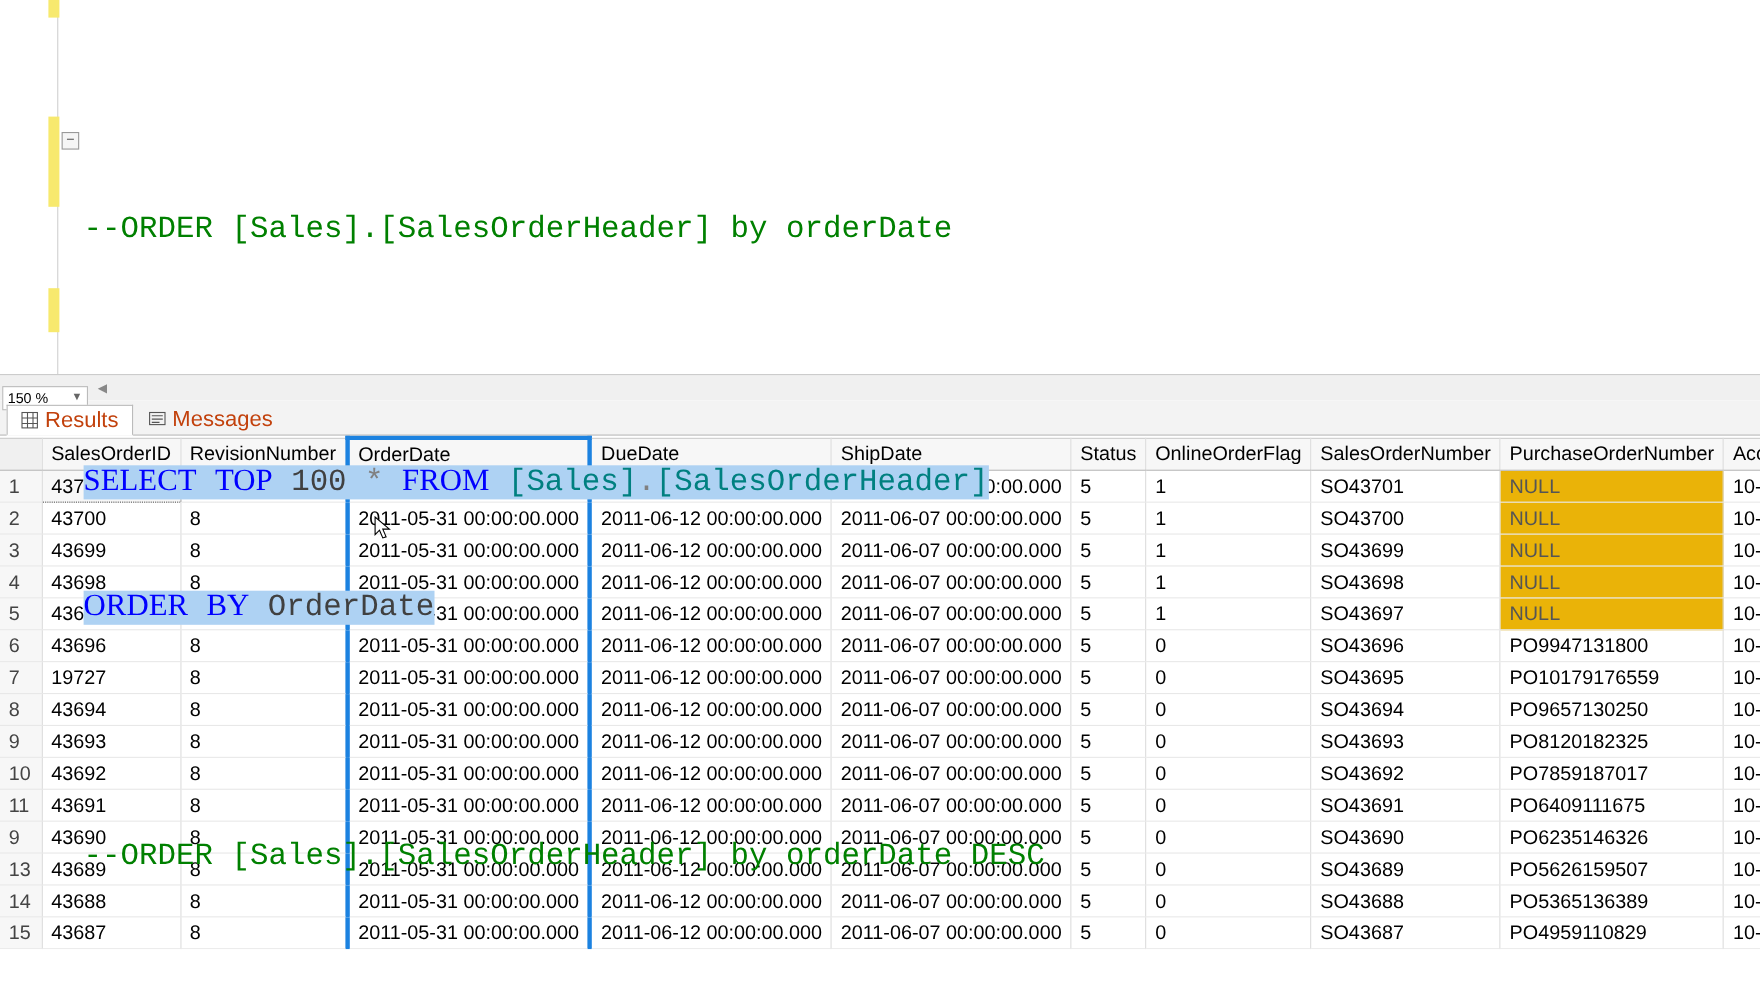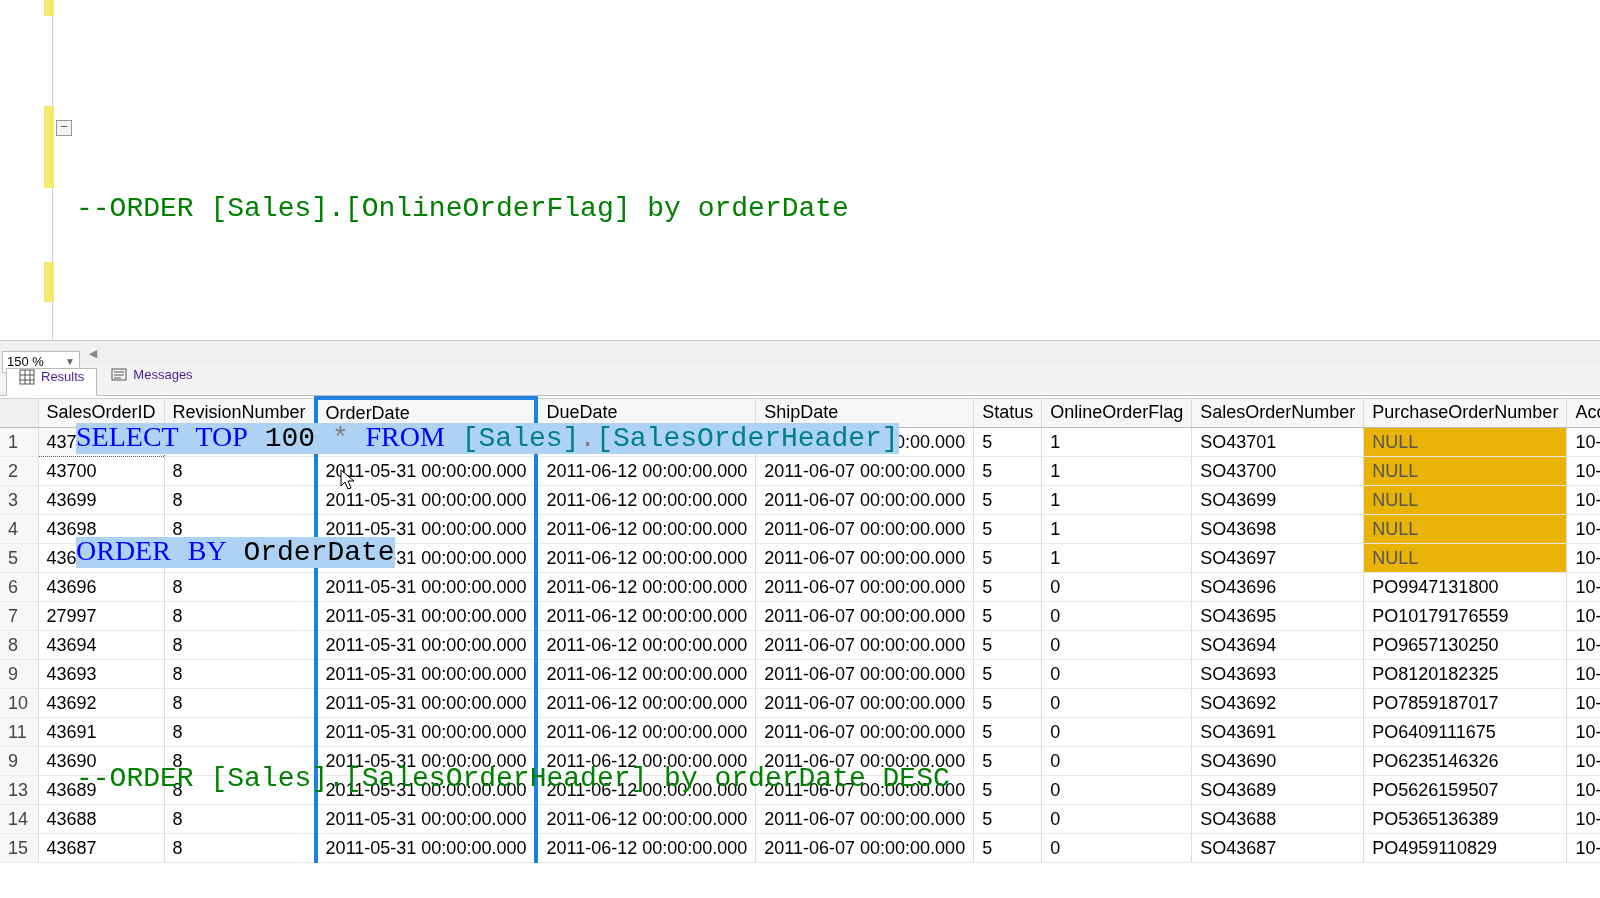--- a/index.html
+++ b/index.html
@@ -56,21 +56,21 @@
       font-size: 28px;
       line-height: 38px;
       white-space: pre;
       color: #000;
     }
     .code-line { height: 38px; }
     .comment { color: #008000; }
     .keyword { color: #0000ff; font-family: Liberation Serif, serif; }
     .operator { color: #808080; }
     .identifier { color: #008080; }
-    .plain { color: #000000; }
+    .plain { color: #404040; }
     .highlight { background: #aed2f3; }
     .zoom-bar {
       height: 24px;
       background: #f0f0f0;
       border-top: 1px solid #ccc;
       display: flex;
       align-items: center;
       font-size: 13px;
     }
     .zoom-select {
@@ -96,26 +96,27 @@
     .tabs-bar {
       height: 32px;
       background: #f3f3f3;
       display: flex;
       align-items: flex-end;
       border-bottom: 1px solid #bbb;
       padding-left: 6px;
     }
     .tab {
       display: flex;
+      align-items: center;
       gap: 6px;
       height: 28px;
       padding: 0 12px;
       margin-right: 2px;
-      font-size: 13px;
-      color: #4c1d95;
+      font-size: 20px;
+      color: #c2410c;
       cursor: pointer;
     }
     .tab.active {
       background: #fff;
       border: 1px solid #bbb;
       border-bottom: 1px solid #fff;
       margin-bottom: -1px;
     }
     .tab-icon {
       width: 16px;
@@ -186,21 +187,21 @@
 <div class="editor-pane">
   <div class="gutter">
     <div class="gutter-line"></div>
     <div class="change-marker" style="top:0;height:16px"></div>
     <div class="change-marker" style="top:106px;height:82px"></div>
     <div class="change-marker" style="top:262px;height:40px"></div>
     <div class="collapse-btn" style="top:120px">−</div>
   </div>
   <div class="code-area">
     <div class="code-line"></div>
-    <div class="code-line"><span class="comment">--ORDER [Sales].[OnlineOrderFlag] by orderDate</span></div>
+    <div class="code-line"><span class="comment">--ORDER [Sales].[SalesOrderHeader] by orderDate</span></div>
     <div class="code-line"></div>
     <div class="code-line"><span class="highlight"><span class="keyword">SELECT</span> <span class="keyword">TOP</span> <span class="plain">100</span> <span class="operator">*</span> <span class="keyword">FROM</span> <span class="identifier">[Sales]</span><span class="operator">.</span><span class="identifier">[SalesOrderHeader]</span></span></div>
     <div class="code-line"><span class="highlight"><span class="keyword">ORDER</span> <span class="keyword">BY</span> <span class="plain">OrderDate</span></span></div>
     <div class="code-line"></div>
     <div class="code-line"><span class="comment">--ORDER [Sales].[SalesOrderHeader] by orderDate DESC</span></div>
   </div>
 </div>
 
 <div class="zoom-bar">
   <div class="zoom-select">
@@ -327,21 +328,21 @@
           <td>2011-06-12 00:00:00.000</td>
           <td>2011-06-07 00:00:00.000</td>
           <td>5</td>
           <td>0</td>
           <td>SO43696</td>
           <td>PO9947131800</td>
           <td>10-4020-00060</td>
         </tr>
         <tr>
           <td class="row-num">7</td>
-          <td>27997</td>
+          <td>19727</td>
           <td>8</td>
           <td class="col-orderdate">2011-05-31 00:00:00.000</td>
           <td>2011-06-12 00:00:00.000</td>
           <td>2011-06-07 00:00:00.000</td>
           <td>5</td>
           <td>0</td>
           <td>SO43695</td>
           <td>PO10179176559</td>
           <td>10-4020-00002</td>
         </tr>

